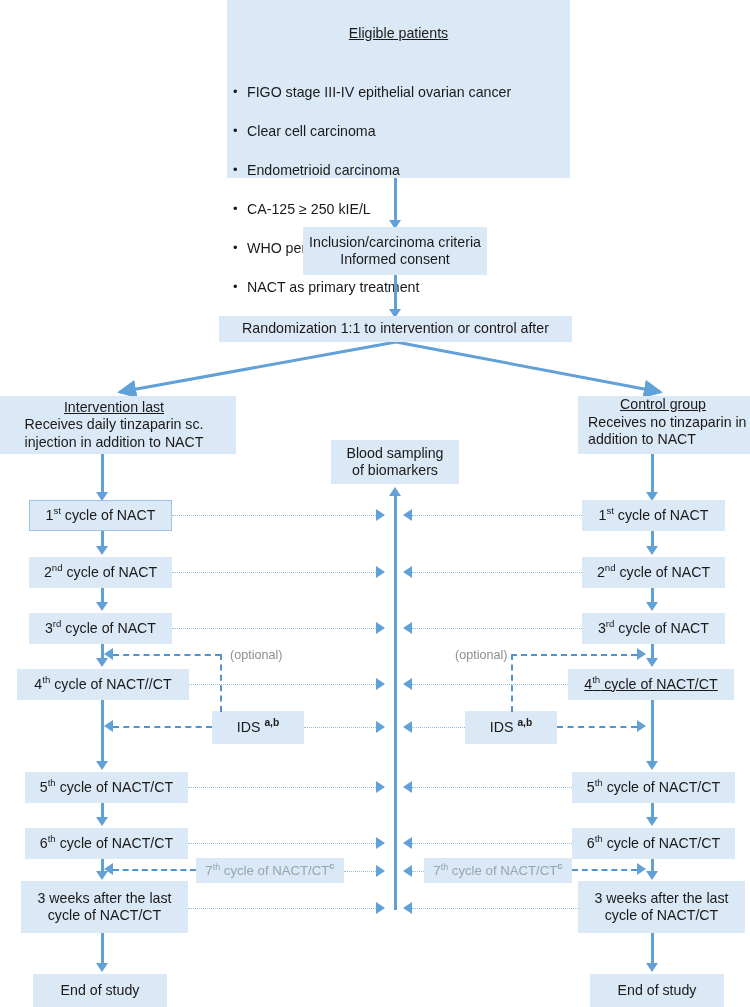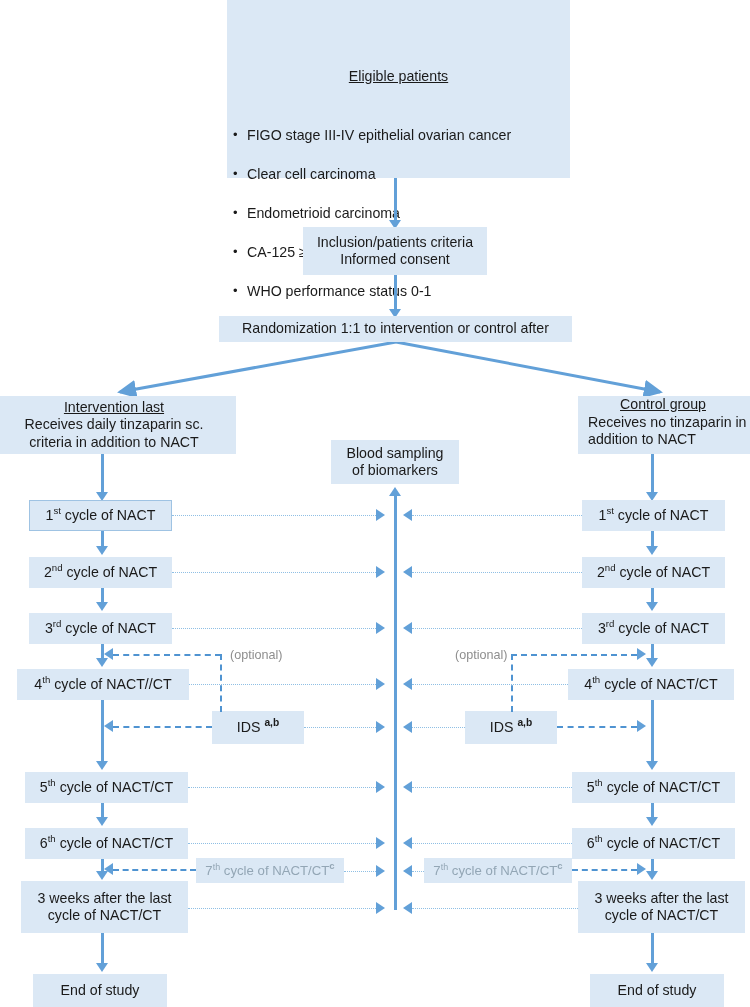--- a/index.html
+++ b/index.html
@@ -39,21 +39,20 @@
     text-underline-offset:1px;
     display:block;
     text-align:center;
   }
 
   
   .elig-inner{
     width:100%;
     padding:7px 0 0 0;
     box-sizing:border-box;
-    margin-top:43px;
   }
   .elig-inner .hdr{margin-bottom:6px;font-size:14.2px;}
   .blist{list-style:none;margin:0;padding:0;}
   .blist li{
     position:relative;
     padding-left:20px;
     margin:0 0 2px 0;
     font-size:14.2px;
     line-height:19.5px;
     text-align:left;
@@ -156,35 +155,35 @@
         <li>WHO performance status 0-1</li>
         <li>NACT as primary treatment</li>
       </ul>
     </div>
   </div>
 
   <div class="vline" style="left:394px; top:178px; height:44px;"></div>
   <div class="arrow-down" style="left:389px; top:220px;"></div>
 
   <div class="box" style="left:303px; top:227px; width:184px; height:48px; flex-direction:column;">
-    <span>Inclusion/patients criteria</span>
+    <span>Inclusion/carcinoma criteria</span>
     <span>Informed consent</span>
   </div>
 
   <div class="vline" style="left:394px; top:275px; height:38px;"></div>
   <div class="arrow-down" style="left:389px; top:309px;"></div>
 
   <div class="box" style="left:219px; top:316px; width:353px; height:26px;">
     <span>Randomization 1:1 to intervention or control after</span>
   </div>
 
   <div class="box" style="left:-8px; top:396px; width:244px; height:58px; flex-direction:column;">
     <span class="hdr">Intervention last</span>
     <span>Receives daily tinzaparin sc.</span>
-    <span>criteria in addition to NACT</span>
+    <span>injection in addition to NACT</span>
   </div>
 
   <div class="box left-align" style="left:578px; top:396px; width:180px; height:58px; flex-direction:column; align-items:flex-start; padding-left:10px;">
     <span class="hdr" style="width:150px;">Control group</span>
     <span>Receives no tinzaparin in</span>
     <span>addition to NACT</span>
   </div>
 
   <div class="box" style="left:331px; top:440px; width:128px; height:44px; flex-direction:column;">
     <span>Blood sampling</span>
@@ -227,21 +226,21 @@
 
   <div class="box" style="left:582px; top:500px; width:143px; height:31px;">
     <span><span>1</span><sup>st</sup><span> cycle of NACT</span></span>
   </div>
   <div class="box" style="left:582px; top:557px; width:143px; height:31px;">
     <span><span>2</span><sup>nd</sup><span> cycle of NACT</span></span>
   </div>
   <div class="box" style="left:582px; top:613px; width:143px; height:31px;">
     <span><span>3</span><sup>rd</sup><span> cycle of NACT</span></span>
   </div>
-  <div class="box" style="left:568px; top:669px; width:166px; height:31px;">
+  <div class="box" style="left:568px; top:669px; width:166px; height:31px;text-decoration:underline;">
     <span><span>4</span><sup>th</sup><span> cycle of NACT/CT</span></span>
   </div>
   <div class="box" style="left:572px; top:772px; width:163px; height:31px;">
     <span><span>5</span><sup>th</sup><span> cycle of NACT/CT</span></span>
   </div>
   <div class="box" style="left:572px; top:828px; width:163px; height:31px;">
     <span><span>6</span><sup>th</sup><span> cycle of NACT/CT</span></span>
   </div>
   <div class="box" style="left:578px; top:881px; width:167px; height:52px; flex-direction:column;">
     <span>3 weeks after the last</span>

